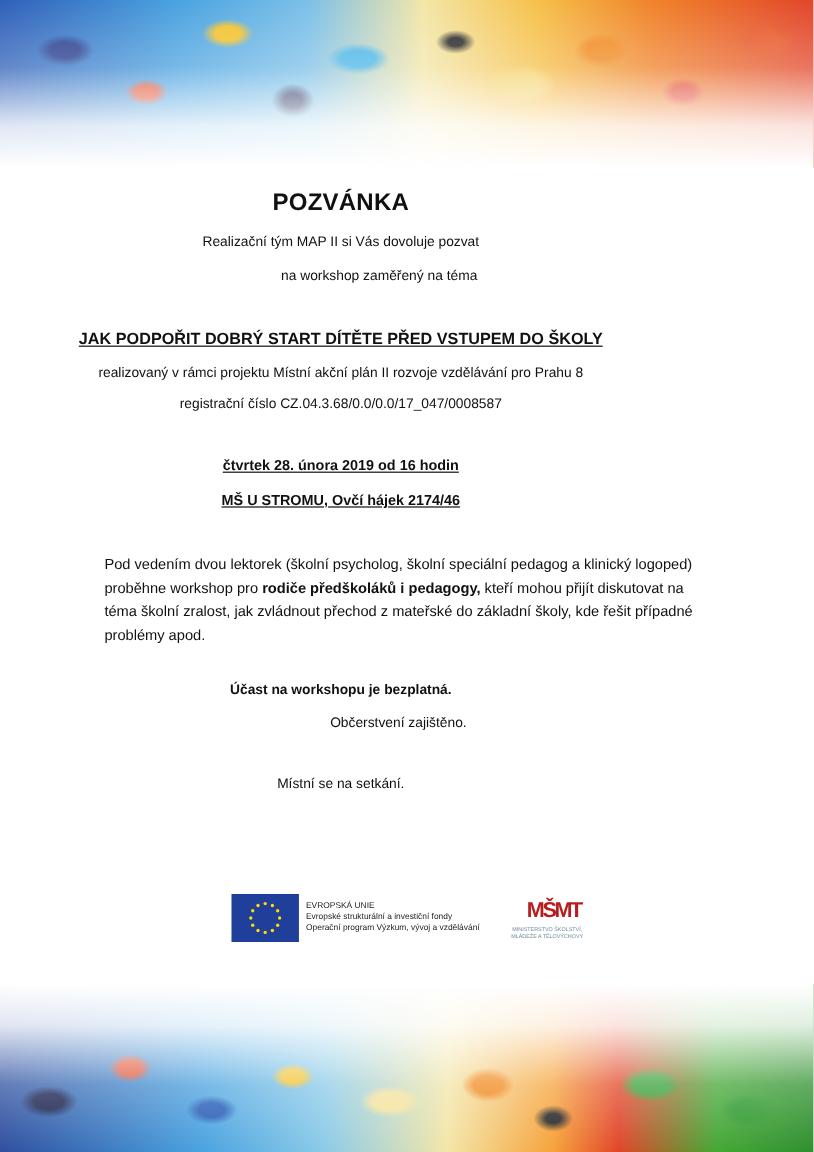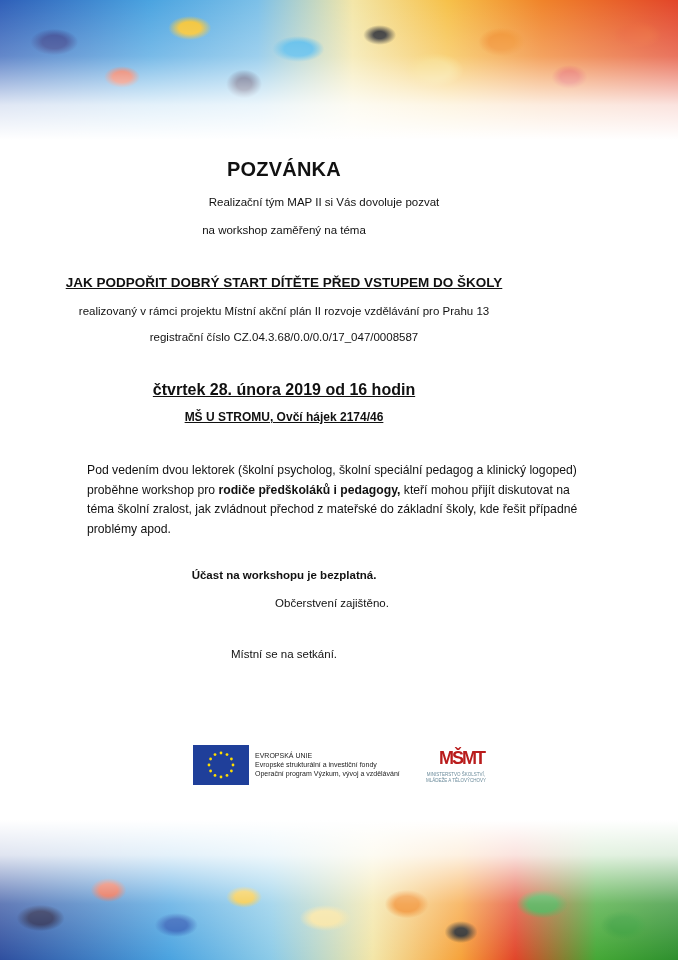--- a/index.html
+++ b/index.html
@@ -45,26 +45,26 @@
       background: linear-gradient(180deg, rgba(255,255,255,0) 0%, rgba(255,255,255,0.25) 40%, rgba(255,255,255,0.85) 75%, #ffffff 100%);
     }
     .band-bottom .fade {
       position: absolute; inset: 0;
       background: linear-gradient(0deg, rgba(255,255,255,0) 0%, rgba(255,255,255,0.25) 40%, rgba(255,255,255,0.85) 75%, #ffffff 100%);
     }
 
     .content { position: absolute; left: 0; top: 0; width: 678px; }
     .center { text-align: center; position: absolute; left: 0; width: 568px; }
     .title { top: 158px; font-size: 20px; font-weight: bold; letter-spacing: 0.2px; }
-    .intro1 { top: 196px; font-size: 11.5px; padding-left: 40px; }
-    .intro2 { top: 224px; font-size: 11.5px; }
+    .intro1 { top: 196px; font-size: 11.5px; }
+    .intro2 { top: 224px; font-size: 11.5px; padding-left: 32px; }
     .topic { top: 275px; font-size: 13.5px; font-weight: bold; text-decoration: underline; }
     .project { top: 305px; font-size: 11.5px; }
     .regnum { top: 331px; font-size: 11.5px; }
-    .date { top: 381px; font-size: 16px; font-weight: bold; text-decoration: underline; }
+    .date { top: 381px; font-size: 12px; font-weight: bold; text-decoration: underline; }
     .place { top: 410px; font-size: 12px; font-weight: bold; text-decoration: underline; }
     .para {
       position: absolute; left: 87px; top: 461px; width: 500px;
       font-size: 12.2px; line-height: 19.5px;
     }
     .para b { font-weight: bold; }
     .free { top: 569px; font-size: 11.5px; font-weight: bold; }
     .refresh { top: 597px; font-size: 11.5px; padding-left: 48px; }
     .meet { top: 648px; font-size: 11.5px; }
 
@@ -94,21 +94,21 @@
 <div class="band band-top">
   <div class="paint"></div>
   <div class="fade"></div>
 </div>
 
 <div class="content">
   <div class="center title">POZVÁNKA</div>
   <div class="center intro1">Realizační tým MAP II si Vás dovoluje pozvat</div>
   <div class="center intro2">na workshop zaměřený na téma</div>
   <div class="center topic">JAK PODPOŘIT DOBRÝ START DÍTĚTE PŘED VSTUPEM DO ŠKOLY</div>
-  <div class="center project">realizovaný v rámci projektu Místní akční plán II rozvoje vzdělávání pro Prahu 13</div>
+  <div class="center project">realizovaný v rámci projektu Místní akční plán II rozvoje vzdělávání pro Prahu 8</div>
   <div class="center regnum">registrační číslo CZ.04.3.68/0.0/0.0/17_047/0008587</div>
   <div class="center date">čtvrtek 28. února 2019 od 16 hodin</div>
   <div class="center place">MŠ U STROMU, Ovčí hájek 2174/46</div>
 
   <div class="para"><span>Pod vedením dvou lektorek (školní psycholog, školní speciální pedagog a klinický logoped) proběhne workshop pro </span><b>rodiče předškoláků i pedagogy,</b><span> kteří mohou přijít diskutovat na téma školní zralost, jak zvládnout přechod z mateřské do základní školy, kde řešit případné problémy apod.</span></div>
 
   <div class="center free">Účast na workshopu je bezplatná.</div>
   <div class="center refresh">Občerstvení zajištěno.</div>
   <div class="center meet">Místní se na setkání.</div>
 </div>

